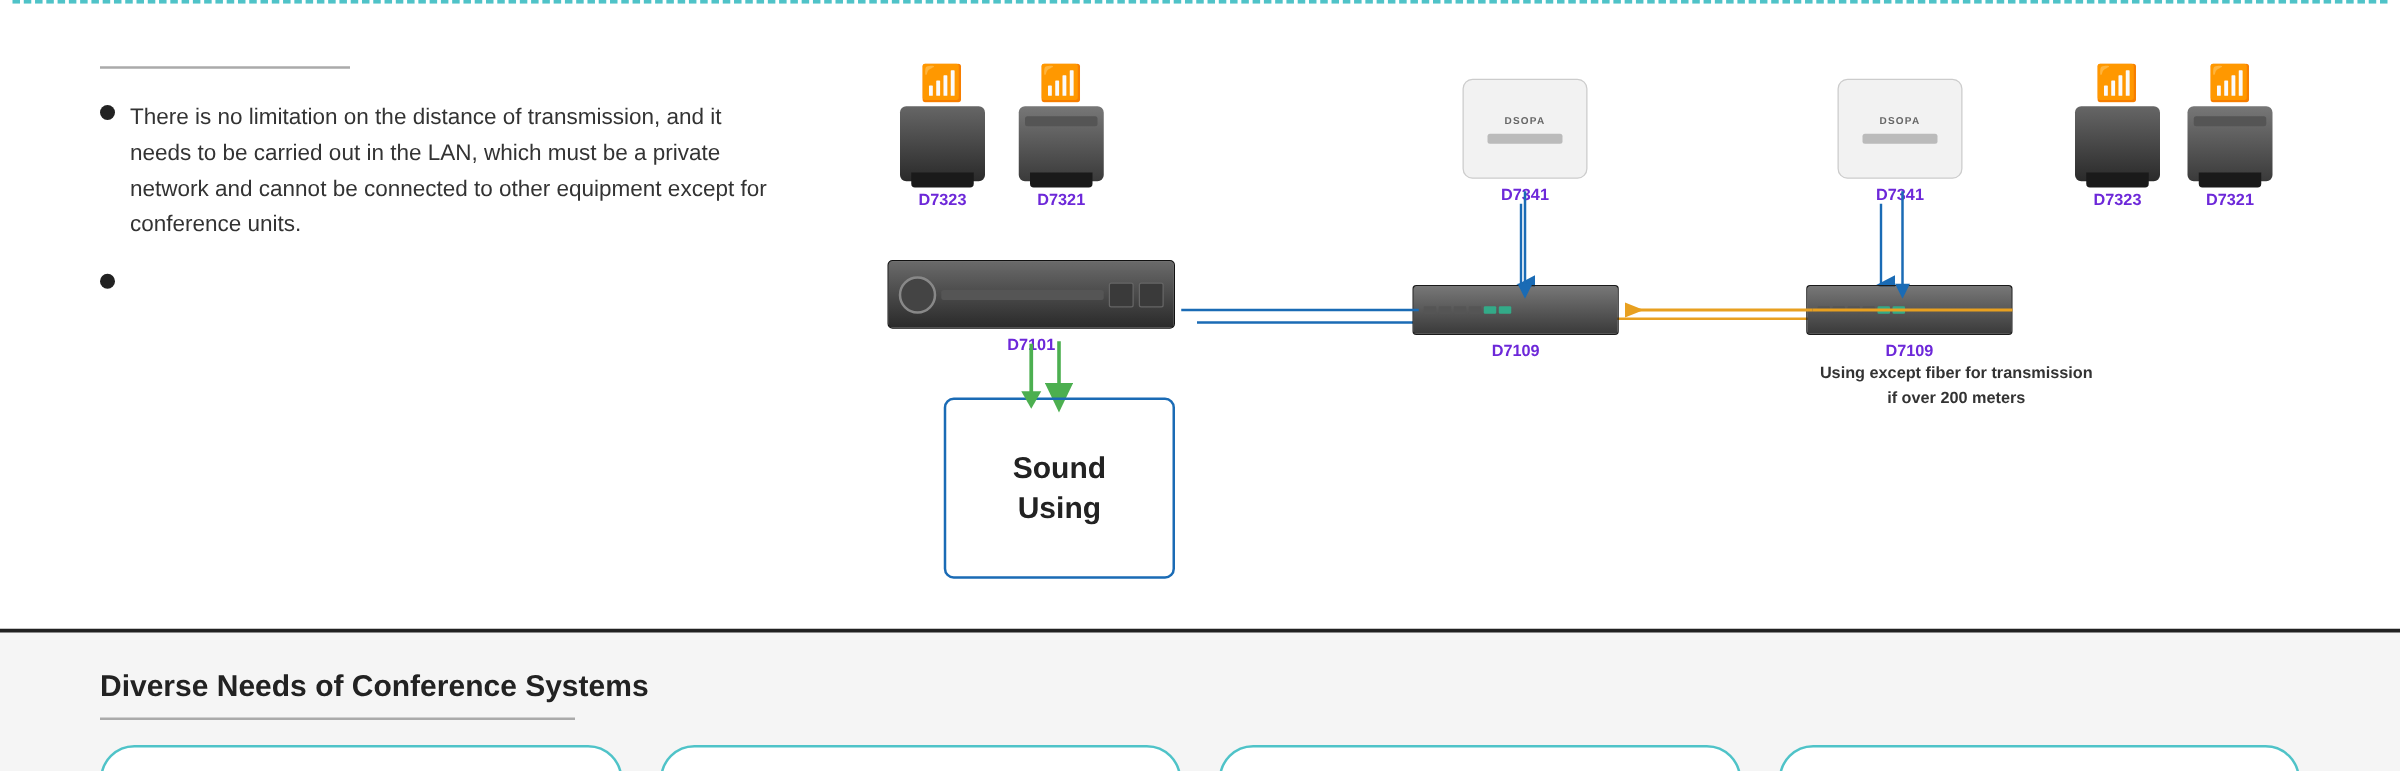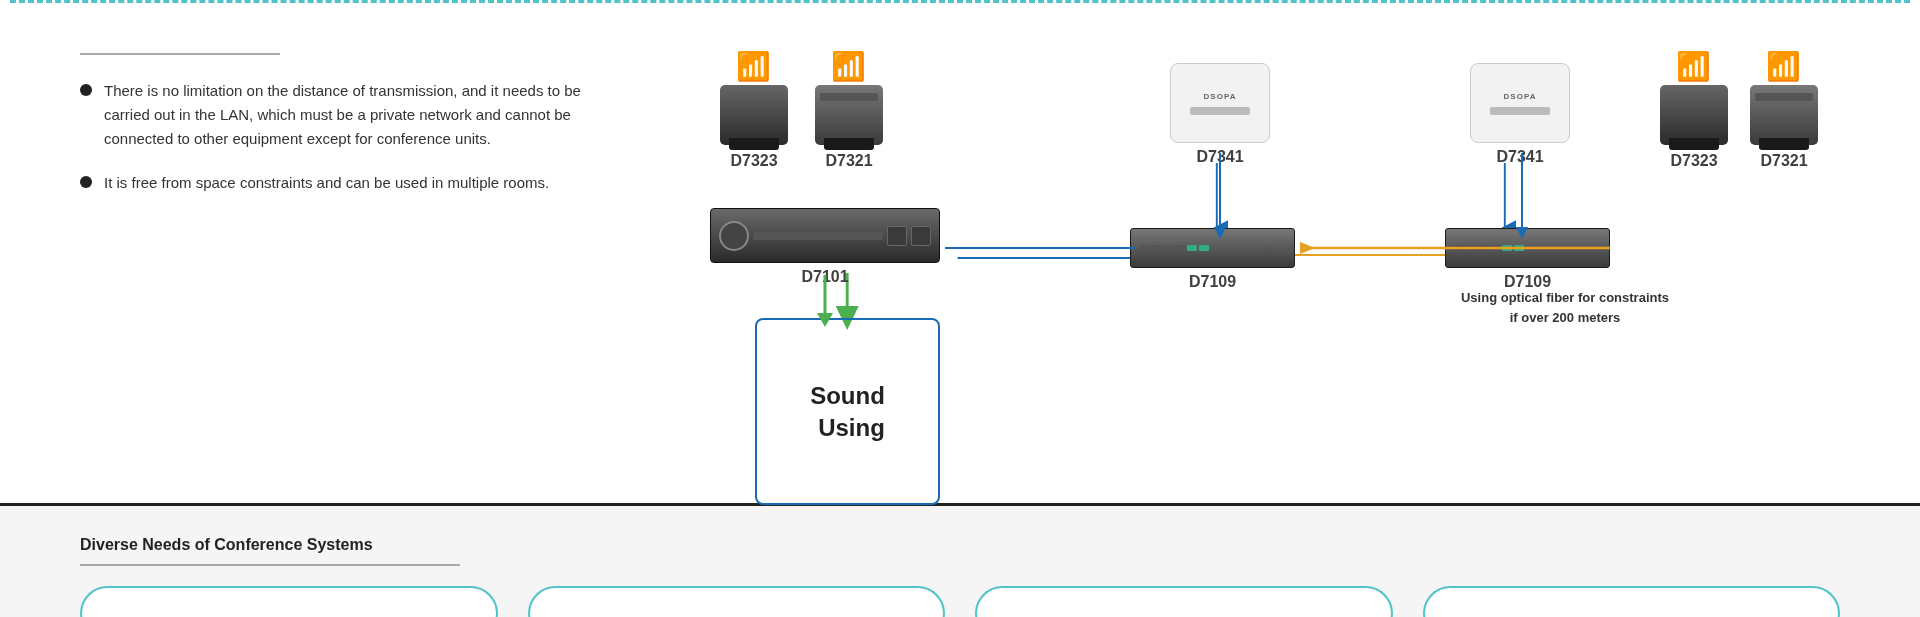--- a/index.html
+++ b/index.html
@@ -40,21 +40,21 @@
       width: 200px;
       height: 2px;
       background: #aaa;
       margin-bottom: 24px;
     }
 
     .bullet-item {
       display: flex;
       align-items: flex-start;
       margin-bottom: 20px;
-      font-size: 15px;
+      font-size: 18px;
       color: #333;
       line-height: 1.6;
     }
 
     .bullet-dot {
       width: 12px;
       height: 12px;
       border-radius: 50%;
       background: #222;
       margin-top: 5px;
@@ -119,21 +119,21 @@
       pointer-events: none;
     }
 
     .bottom-section {
       background: #f5f5f5;
       border-top: 3px solid #222;
       padding: 30px 80px 20px 80px;
     }
 
     .bottom-section h3 {
-      font-size: 16px;
+      font-size: 24px;
       font-weight: bold;
       color: #222;
       margin-bottom: 10px;
     }
 
     .bottom-underline {
       width: 380px;
       height: 2px;
       background: #aaa;
       margin-bottom: 20px;
@@ -152,23 +152,23 @@
       height: 55px;
       display: flex;
       align-items: center;
       justify-content: center;
       font-size: 15px;
       color: #333;
       background: #fff;
     }
 
     .label-tag {
-      font-size: 16px;
+      font-size: 13px;
       font-weight: 600;
-      color: #404040;
+      color: #6d28d9;
       margin-top: 5px;
     }
 
     .optical-fiber-text {
       font-size: 13px;
       font-weight: bold;
       color: #333;
       text-align: center;
       line-height: 1.5;
     }
@@ -183,21 +183,20 @@
   <div class="left-panel">
     <div class="underline-bar"></div>
 
     <div class="bullet-item">
       <div class="bullet-dot"></div>
       <span>There is no limitation on the distance of transmission, and it needs to be carried out in the LAN, which must be a private network and cannot be connected to other equipment except for conference units.</span>
     </div>
 
     <div class="bullet-item">
       <div class="bullet-dot"></div>
-      <span>It is free from space constraints and can be used in multiple rooms.</span>
     </div>
   </div>
 
   <div class="right-panel">
     <div class="diagram">
 
       <svg class="connections-svg" viewBox="0 0 1250 440" preserveAspectRatio="none">
 
         <defs>
           <marker id="arrow-green" markerWidth="8" markerHeight="8" refX="4" refY="4" orient="auto">
@@ -246,21 +245,21 @@
       <div class="device" style="left: 50px; top: 175px;">
         <div style="width:230px; height:55px; background: linear-gradient(180deg, #6a6a6a 0%, #2a2a2a 100%); border-radius:4px; border:1px solid #111; display:flex; align-items:center; padding:0 8px; gap:4px;">
           <div style="width:30px; height:30px; border-radius:50%; background:#444; border:2px solid #888;"></div>
           <div style="flex:1; height:8px; background:#555; border-radius:2px;"></div>
           <div style="width:20px; height:20px; background:#3a3a3a; border:1px solid #666; border-radius:2px;"></div>
           <div style="width:20px; height:20px; background:#3a3a3a; border:1px solid #666; border-radius:2px;"></div>
         </div>
         <div class="label-tag">D7101</div>
       </div>
 
-      <div class="sound-box" style="left: 95px; top: 285px; width: 185px; height: 187px; text-align: right;">
+      <div class="sound-box" style="left: 95px; top: 285px; width: 185px; height: 145px;">
         <div>
           <div>Sound</div>
           <div>Using</div>
         </div>
       </div>
 
       <div class="device" style="left: 510px; top: 30px;">
         <div style="width:100px; height:80px; background:#f2f2f2; border:1px solid #ccc; border-radius:8px; display:flex; flex-direction:column; align-items:center; justify-content:center; gap:6px;">
           <div style="font-size:8px; color:#666; font-weight:bold; letter-spacing:1px;">DSOPA</div>
           <div style="width:60px; height:8px; background:#bbb; border-radius:2px;"></div>
@@ -316,21 +315,21 @@
         <div class="wifi-icon">📶</div>
         <div style="width:68px; height:60px; background: linear-gradient(180deg, #777 0%, #3a3a3a 100%); border-radius:5px; margin:4px 0 2px 0; position:relative;">
           <div style="position:absolute; top:8px; left:5px; right:5px; height:8px; background:#555; border-radius:2px;"></div>
           <div style="position:absolute; bottom:-5px; left:50%; transform:translateX(-50%); width:50px; height:12px; background:#1a1a1a; border-radius:0 0 3px 3px;"></div>
         </div>
         <div class="label-tag">D7321</div>
       </div>
 
       <div style="position:absolute; left: 790px; top: 255px; text-align:center; width:230px;">
         <div class="optical-fiber-text">
-          <span>Using optical fiber for constraints</span><br>
+          <span>Using except fiber for transmission</span><br>
           <span>if over 200 meters</span>
         </div>
       </div>
 
       <svg style="position:absolute; top:0; left:0; width:100%; height:100%; pointer-events:none;">
         <line x1="640" y1="215" x2="790" y2="215" stroke="#e8a020" stroke-width="2.5"></line>
         <line x1="950" y1="215" x2="790" y2="215" stroke="#e8a020" stroke-width="2.5"></line>
 
         <polygon points="640,209 640,221 655,215" fill="#e8a020"></polygon>
 

